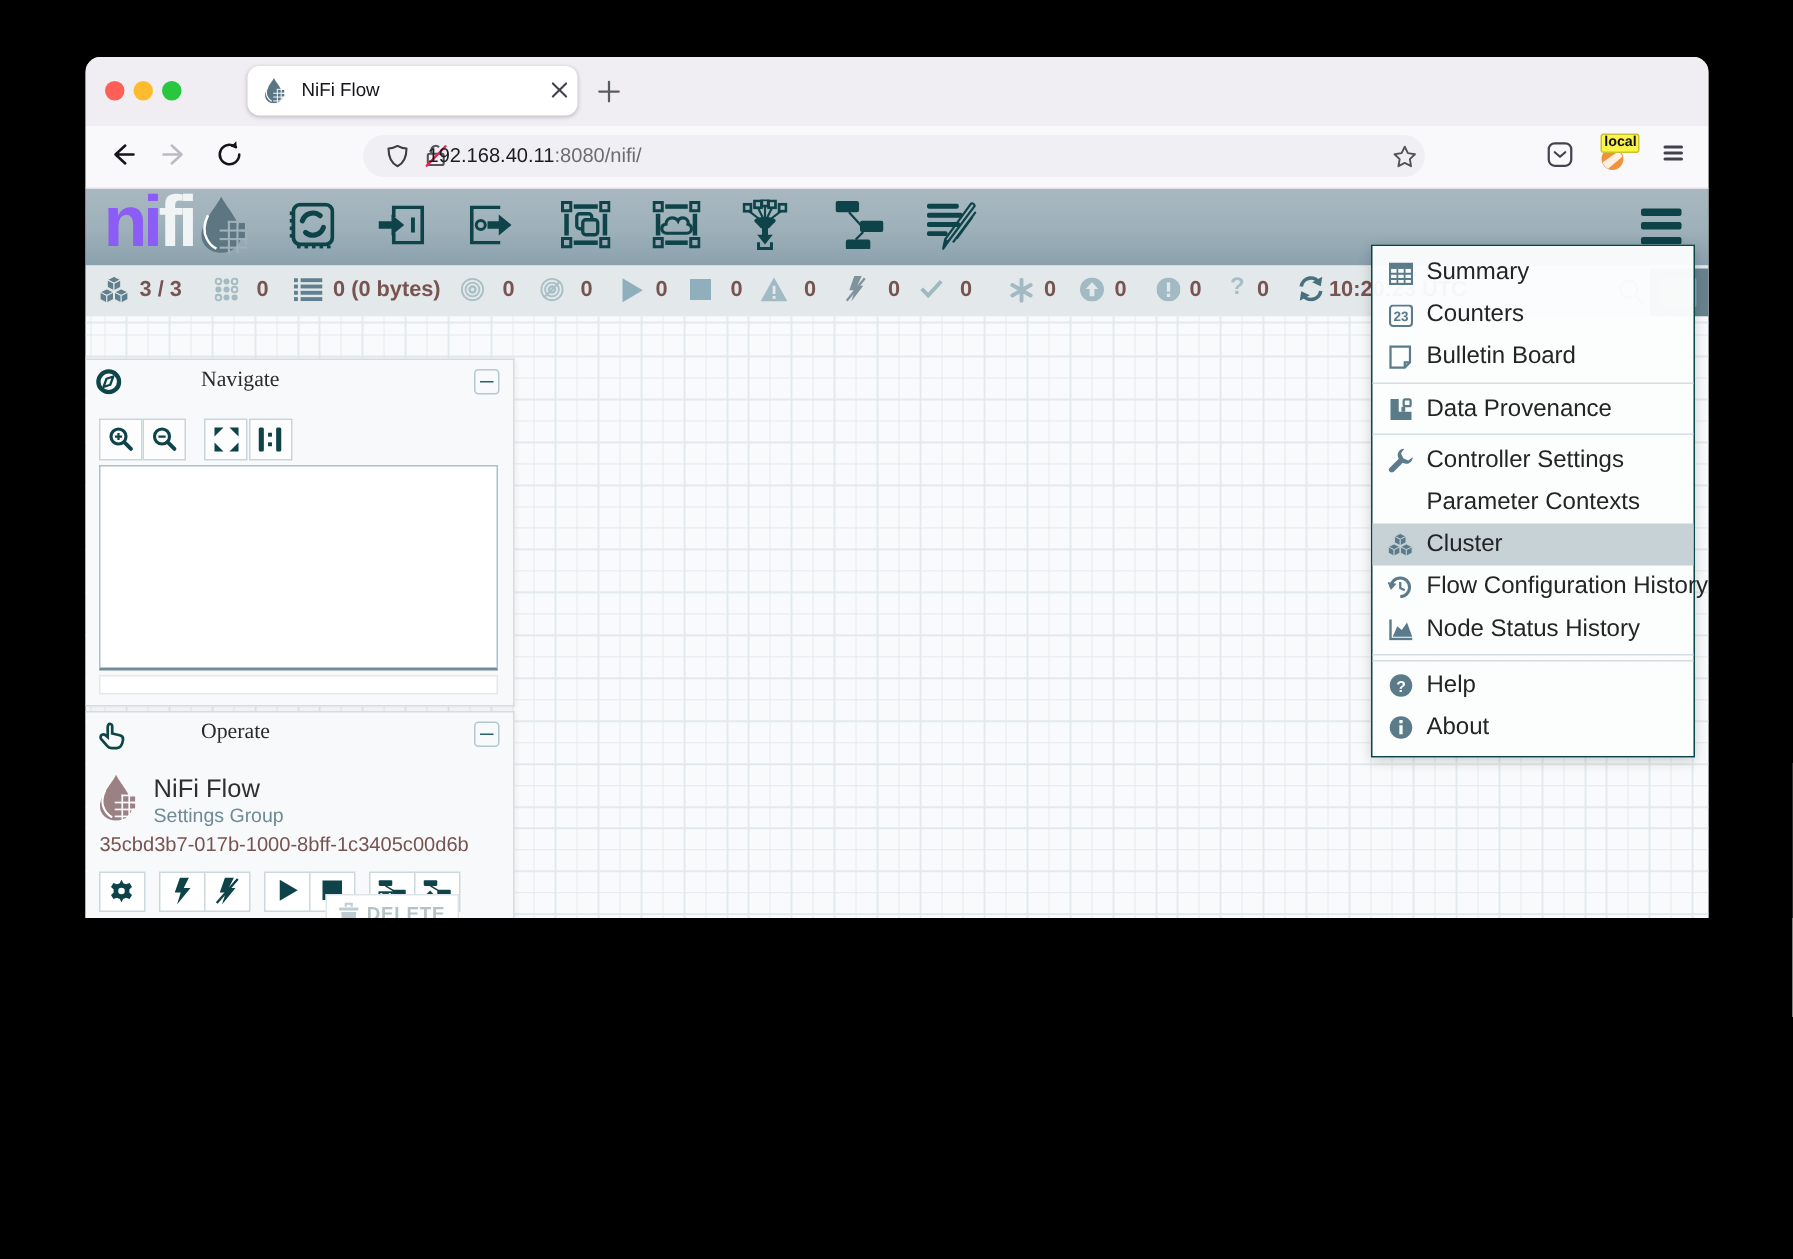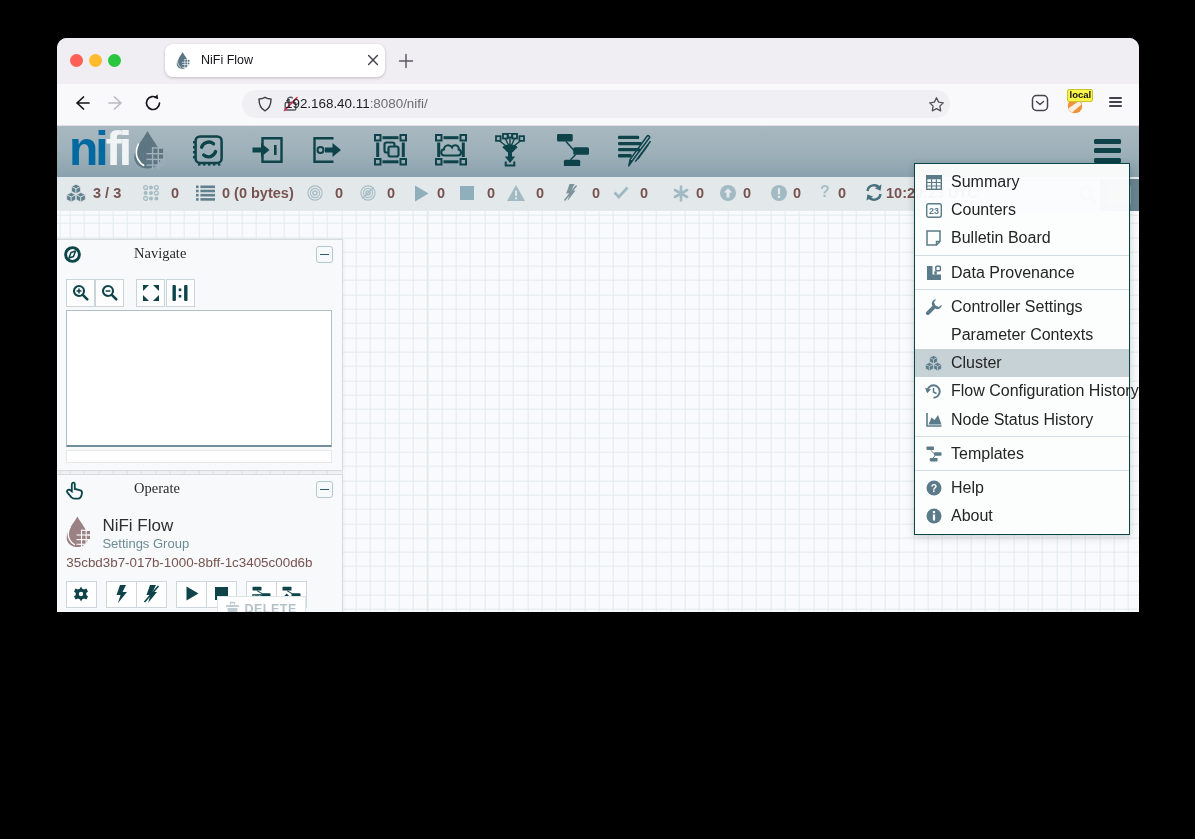--- a/index.html
+++ b/index.html
@@ -15,21 +15,21 @@
     box-shadow:0 1px 3px rgba(0,0,0,0.22);}
   #tabtitle{left:36px;top:9px;font-size:12.5px;color:#15141a;}
   #navbar{left:0;top:46px;width:100%;height:41px;background:#f9f9fb;border-bottom:1px solid #e3e1e6;}
   #urlbar{left:185px;top:52px;width:708px;height:28px;background:#f0f0f4;border-radius:14px;}
   #urltext{left:43px;top:5.5px;font-size:13.4px;color:#1b1b21;white-space:nowrap;}
   #urltext .dim{color:#6b6b74;}
   
   #nfheader{left:0;top:88px;width:100%;height:51px;
     background:linear-gradient(180deg,#a9b8c0 0%,#9db0b9 55%,#8aa1ad 100%);}
   #nflogo{left:12px;top:89px;font-weight:bold;font-size:48px;letter-spacing:-3px;line-height:44px;}
-  #nflogo .d1{color:#0369a1;} #nflogo .d2{color:#f0f4f5;}
+  #nflogo .d1{color:#8b5cf6;} #nflogo .d2{color:#f0f4f5;}
   
   #statusbar{left:0;top:139px;width:100%;height:34px;background:#e3e8ea;}
   .st{position:absolute;top:6px;}
   .sn{position:absolute;top:8px;font-size:14.5px;font-weight:bold;color:#775351;white-space:nowrap;}
   
   #canvas{left:0;top:173px;width:100%;height:523px;
     background-color:#f8fafb;
     background-image:
       repeating-linear-gradient(0deg,#e3eaed 0px,#e3eaed 1px,transparent 1px,transparent 14.3px),
       repeating-linear-gradient(90deg,#e3eaed 0px,#e3eaed 1px,transparent 1px,transparent 14.3px);
@@ -644,31 +644,20 @@
     <div class="mi">
         <span class="ic">
       <svg width="16" height="15" viewBox="0 0 16 15">
         <path d="M1 1 V14 H15.5" fill="none" stroke="#5b7b8a" stroke-width="1.6"></path>
         <path d="M2.5 12.5 L5.5 5.5 L8.5 8 L12 3 L15.5 12.5 Z" fill="#5b7b8a"></path>
       </svg>
         </span>
         <span class="tx">Node Status History</span>
       </div>
     <div class="msep"></div>
-    <div class="mi">
-        <span class="ic">
-      <svg width="16" height="16" viewBox="0 0 16 16">
-        <rect x="0.5" y="0.5" width="7.5" height="3.6" rx="0.8" fill="#5b7b8a"></rect>
-        <rect x="8" y="6.2" width="7.5" height="3.6" rx="0.8" fill="#5b7b8a"></rect>
-        <rect x="3.8" y="12" width="7.8" height="3.4" rx="0.8" fill="#5b7b8a"></rect>
-        <path d="M4.5 4.1 L8.6 8 M8.8 9.8 L7 12" stroke="#5b7b8a" stroke-width="0.9" fill="none"></path>
-      </svg>
-        </span>
-        <span class="tx">Templates</span>
-      </div>
     <div class="msep"></div>
     <div class="mi">
         <span class="ic">
       <svg width="16" height="16" viewBox="0 0 16 16">
         <circle cx="8" cy="8" r="7.5" fill="#5b7b8a"></circle>
         <text x="8" y="12" font-size="10.5" font-weight="bold" fill="#fff" text-anchor="middle" font-family="Liberation Sans,sans-serif">?</text>
       </svg>
         </span>
         <span class="tx">Help</span>
       </div>

